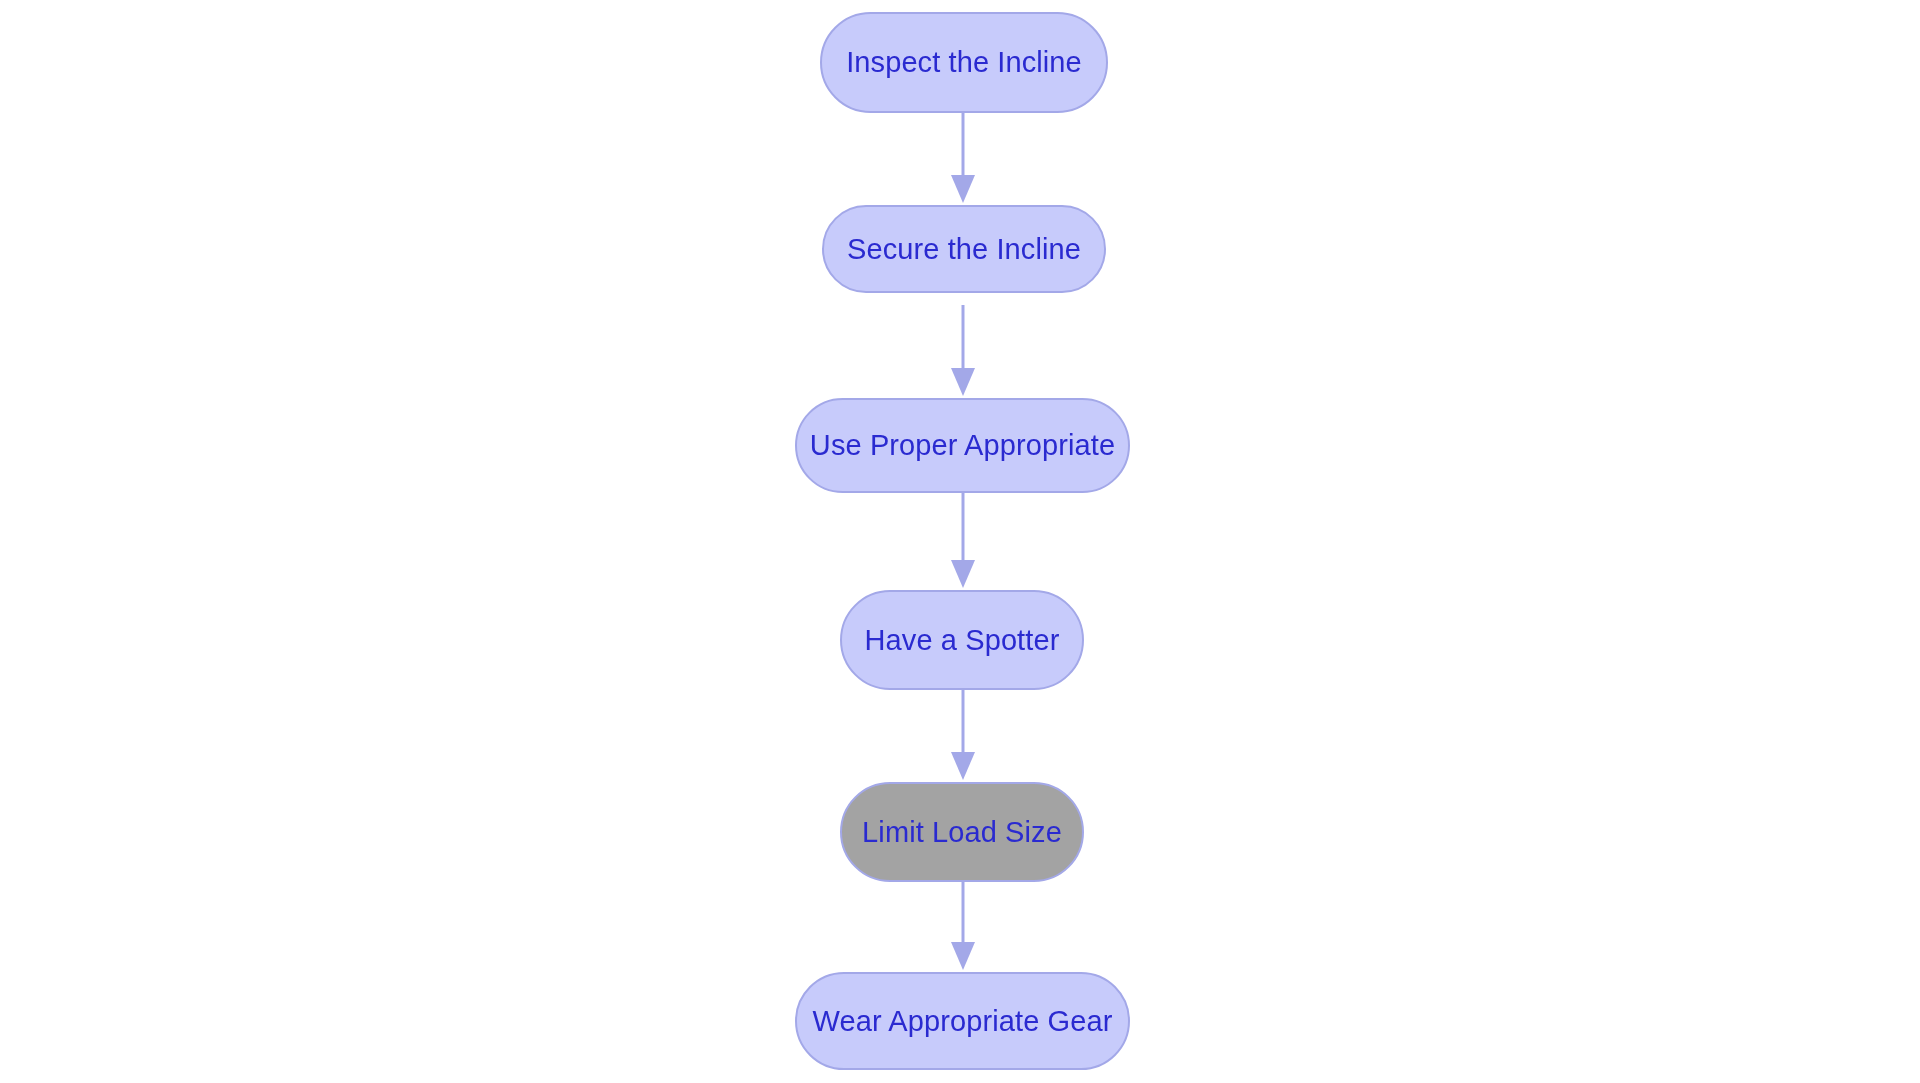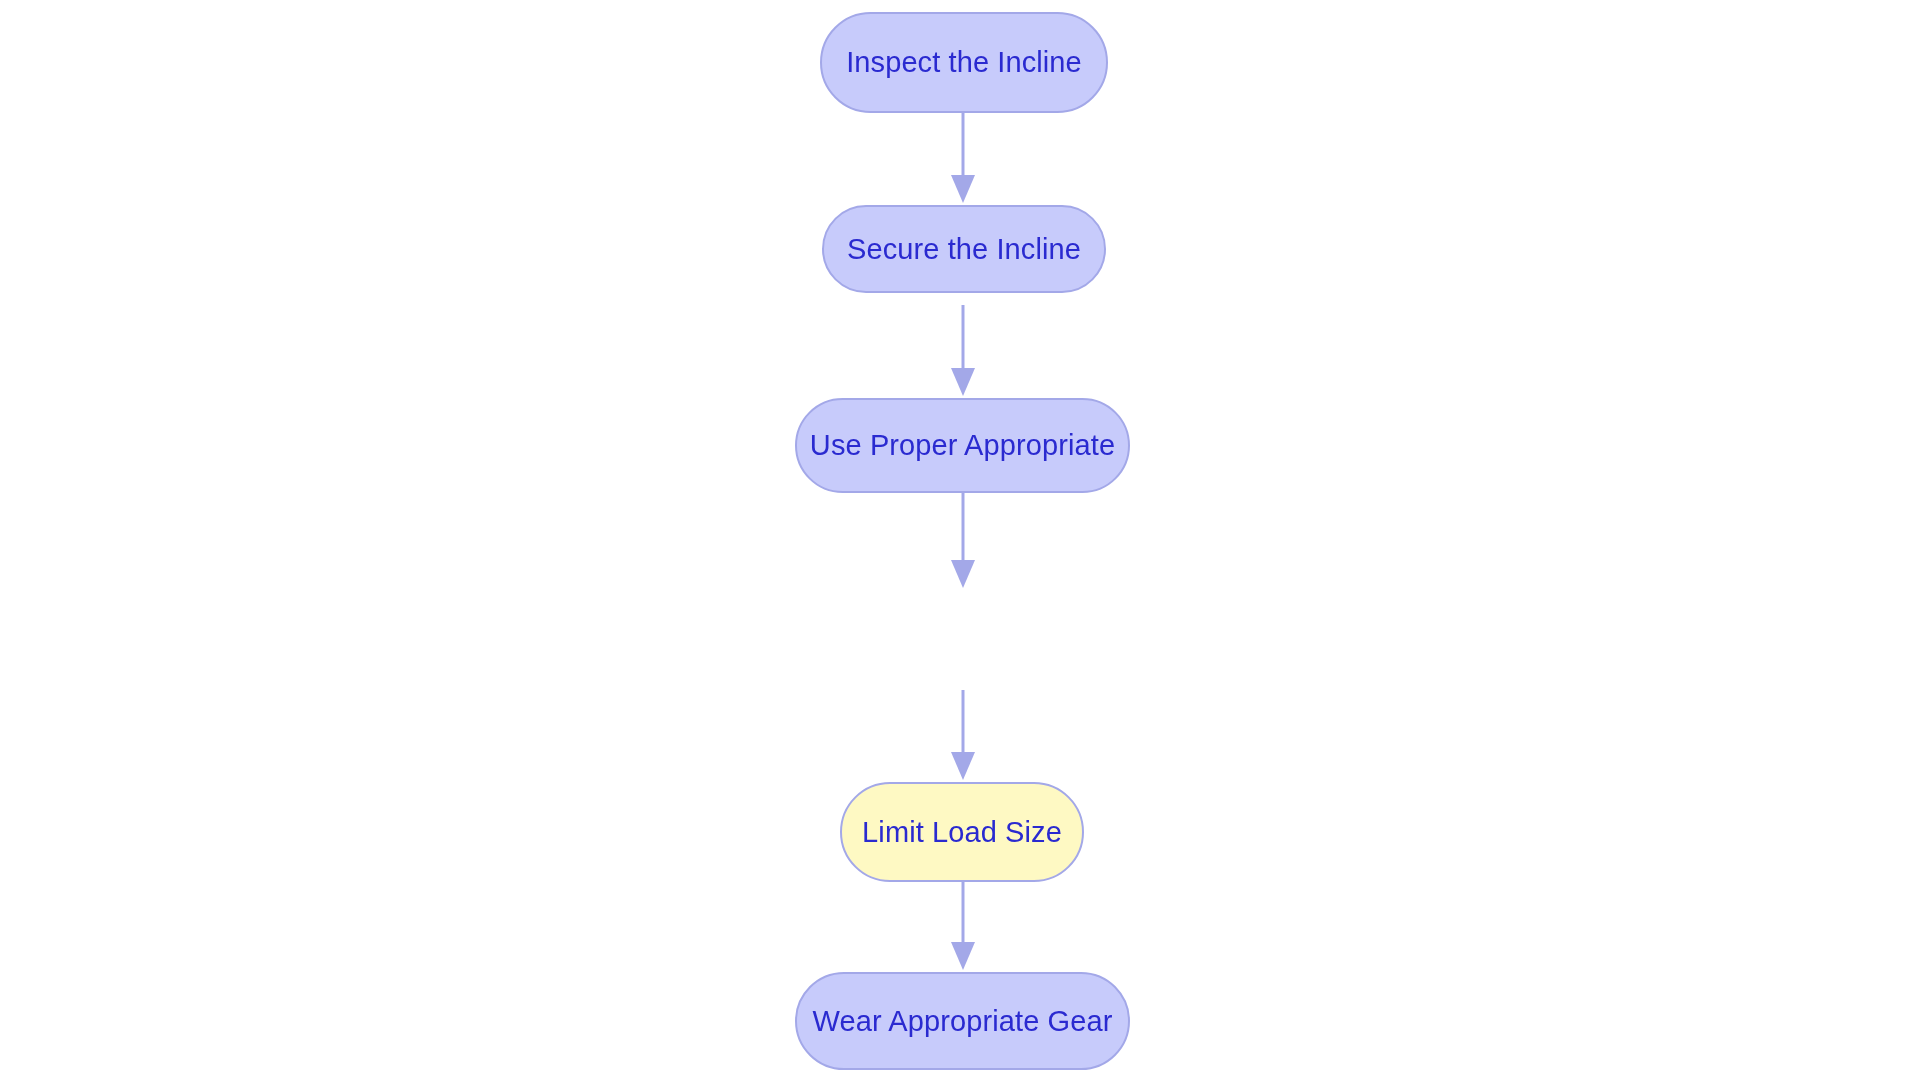--- a/index.html
+++ b/index.html
@@ -96,22 +96,25 @@
   </div>
 
   <div class="node" style="left: 822px; top: 205px; width: 284px; height: 88px; background: rgb(199, 203, 251); border-color: rgb(163, 168, 232); color: rgb(42, 42, 208);">
     <span class="node-label">Secure the Incline</span>
   </div>
 
   <div class="node" style="left: 795px; top: 398px; width: 335px; height: 95px; background: rgb(199, 203, 251); border-color: rgb(163, 168, 232); color: rgb(42, 42, 208);">
     <span class="node-label">Use Proper Appropriate</span>
   </div>
 
+  <div class="node" style="left: 840px; top: 590px; width: 244px; height: 100px; background: rgb(199, 203, 251); border-color: rgb(163, 168, 232); color: rgb(42, 42, 208);">
+    <span class="node-label">Have a Spotter</span>
+  </div>
 
-  <div class="node" style="left: 840px; top: 782px; width: 244px; height: 100px; background: #fef9c3; border-color: rgb(163, 168, 232); color: rgb(42, 42, 208);">
+  <div class="node" style="left: 840px; top: 782px; width: 244px; height: 100px; background: #a3a3a3; border-color: rgb(163, 168, 232); color: rgb(42, 42, 208);">
     <span class="node-label">Limit Load Size</span>
   </div>
 
   <div class="node" style="left: 795px; top: 972px; width: 335px; height: 98px; background: rgb(199, 203, 251); border-color: rgb(163, 168, 232); color: rgb(42, 42, 208); text-align: right;">
     <span class="node-label">Wear Appropriate Gear</span>
   </div>
 
 </div>
 
 </body></html>

